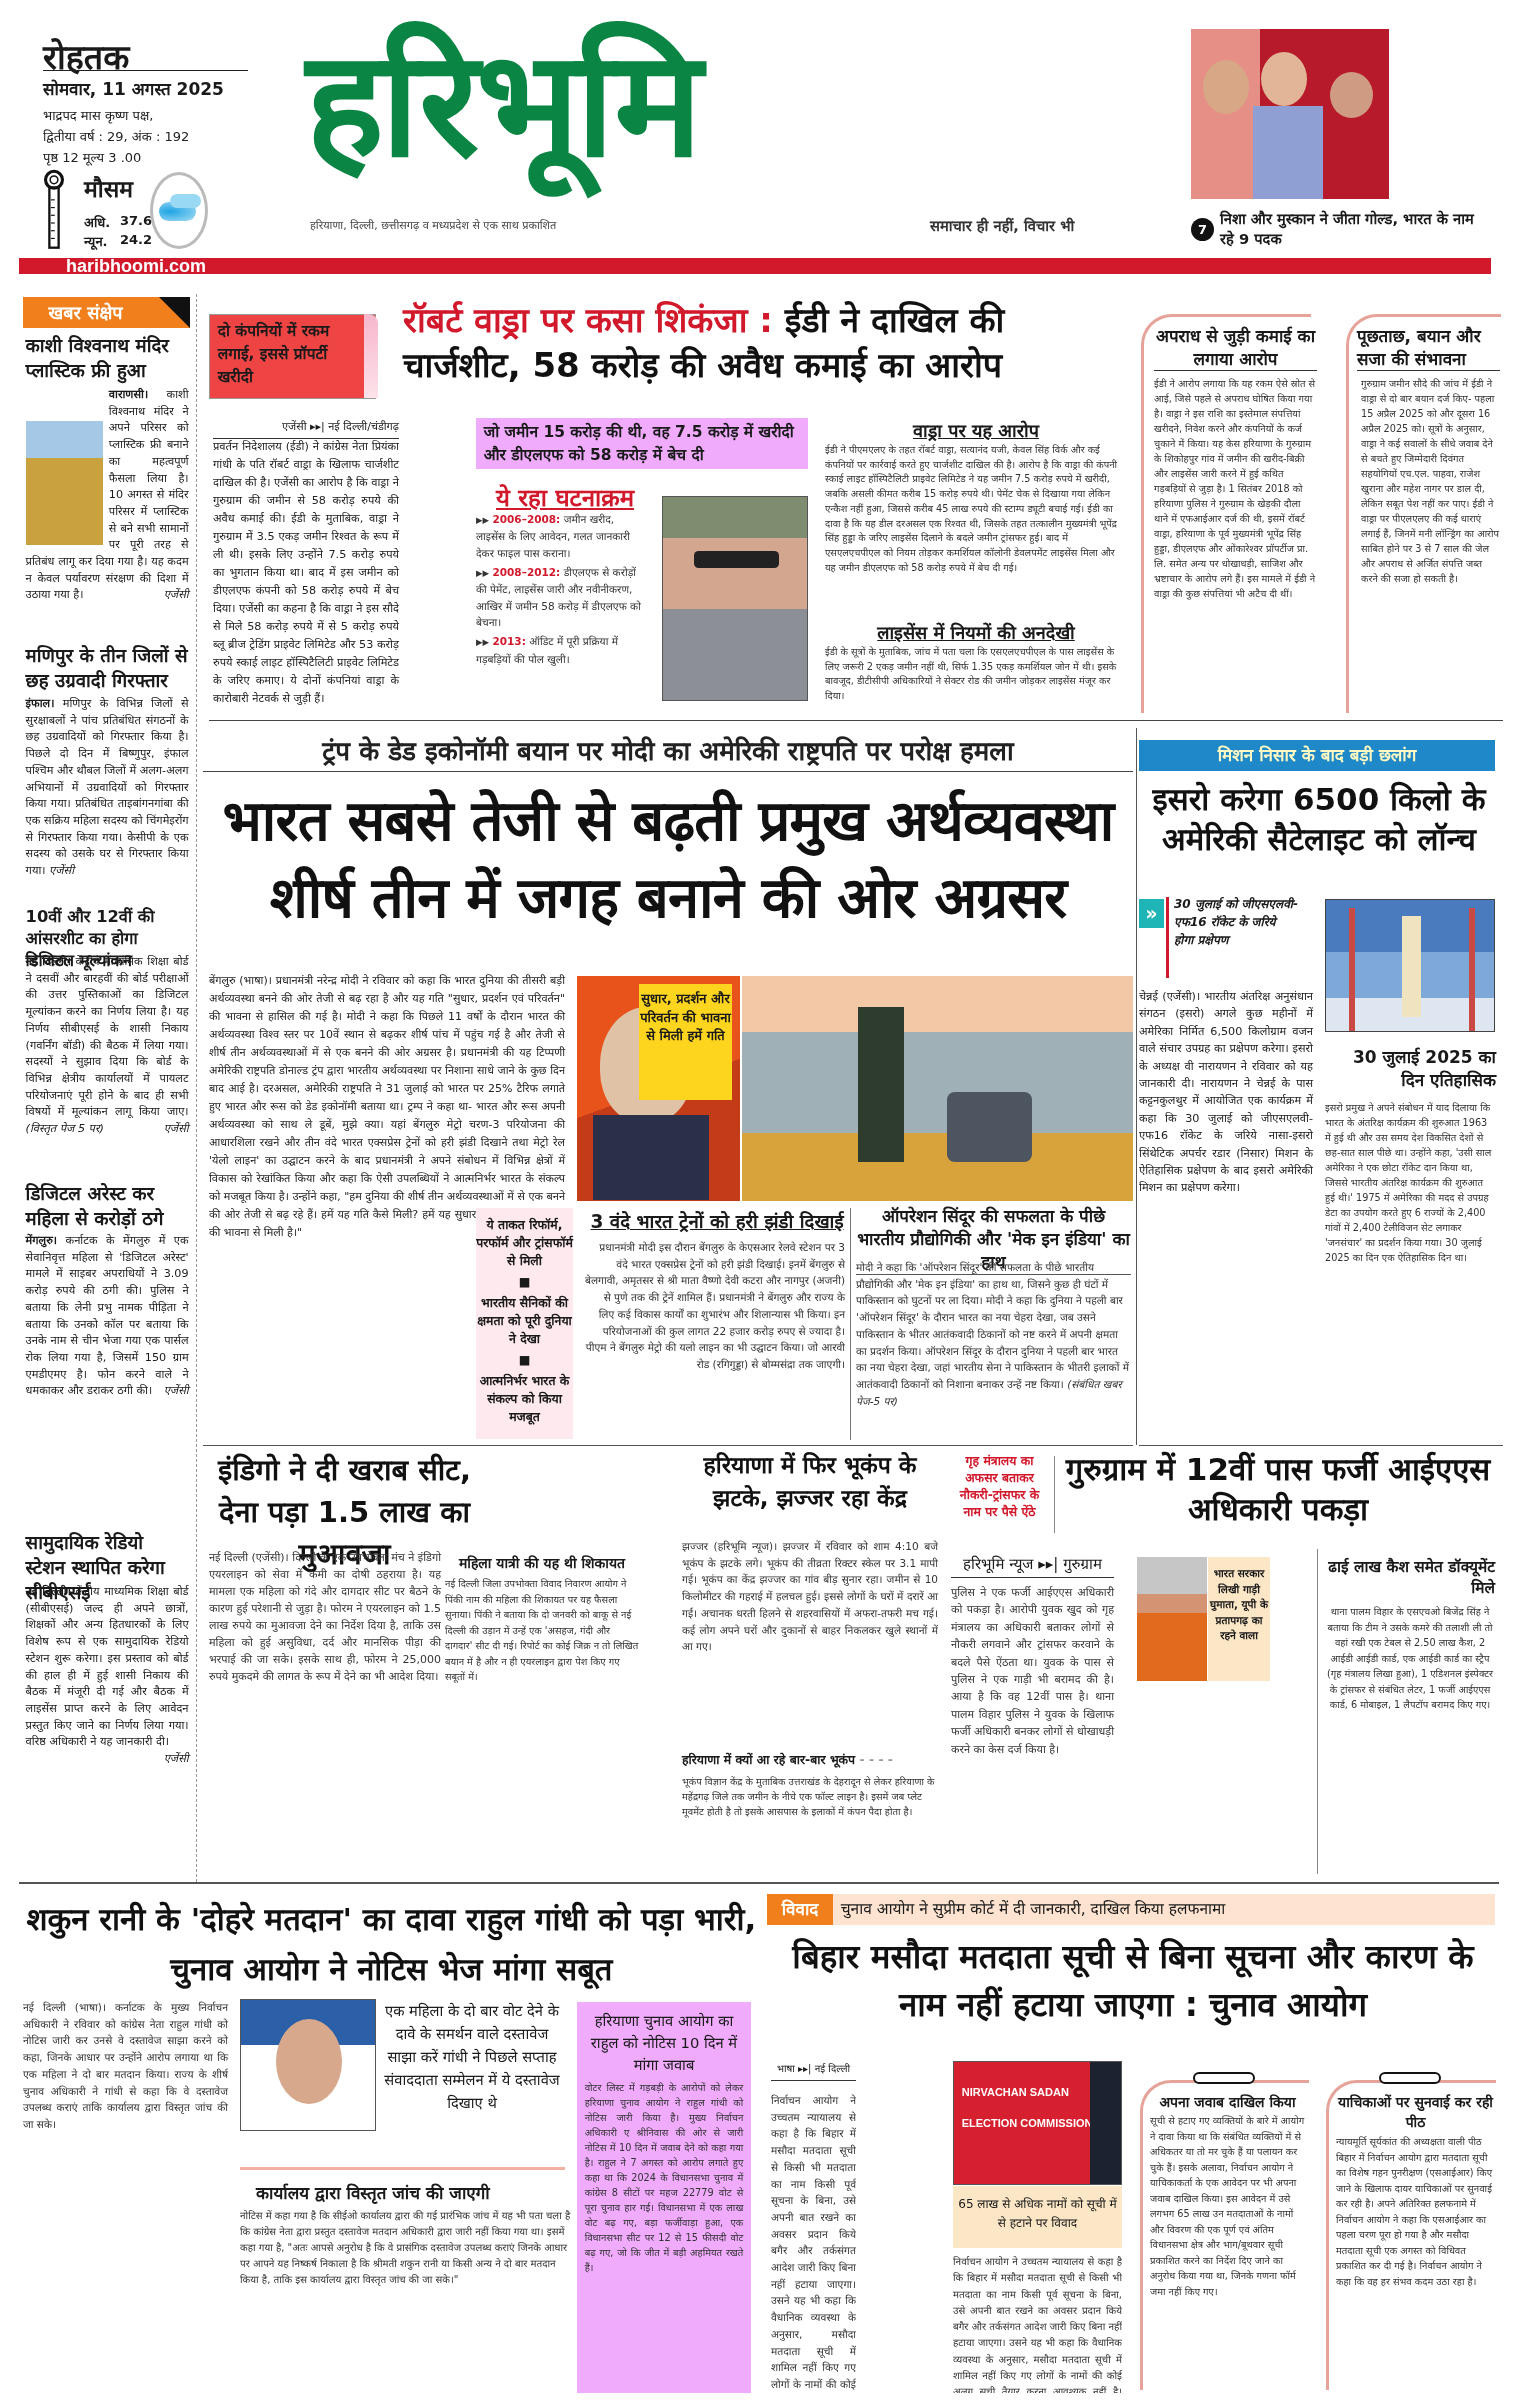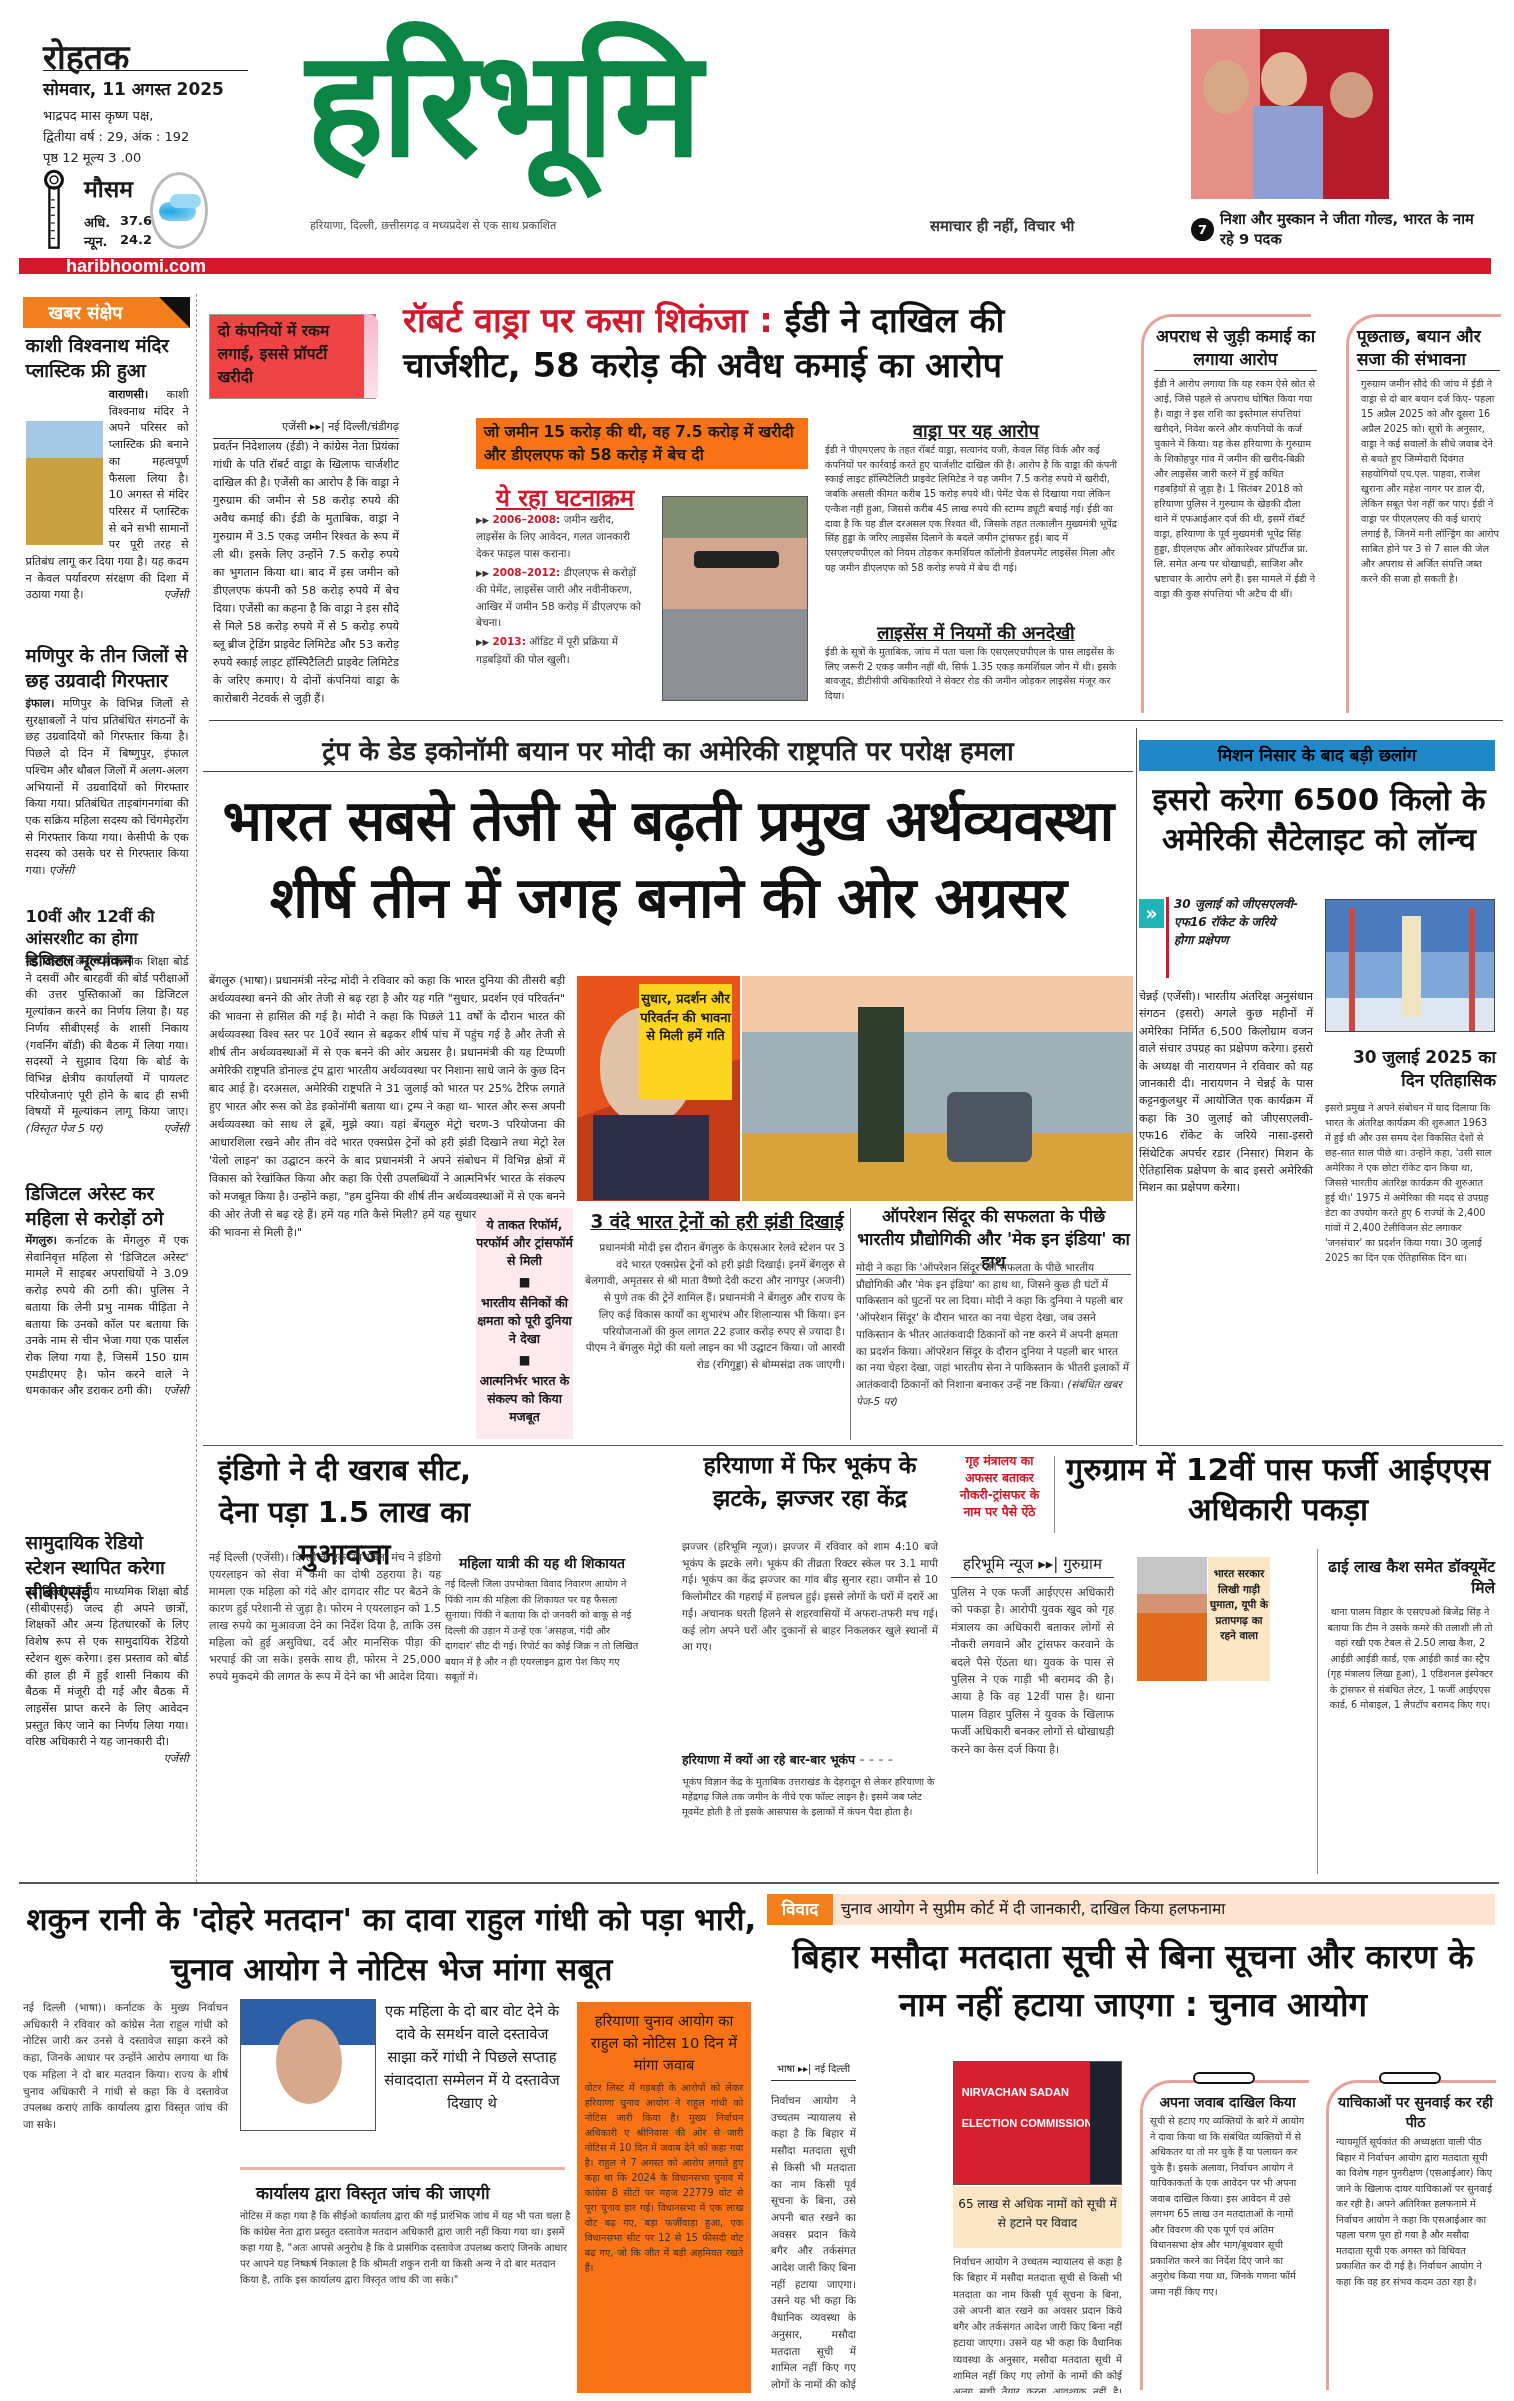--- a/index.html
+++ b/index.html
@@ -33,21 +33,21 @@
 #promo-num{left:1191px;top:218px;width:23px;height:23px;border-radius:50%;background:#111;color:#fff;font-size:13px;font-weight:bold;text-align:center;line-height:23px}
 #promo-text{left:1220px;top:209px;font-size:14.7px;font-weight:bold;line-height:20px}
 
 #brief-head{left:23px;top:297px;width:167px;height:31px;background:#f07f1c;color:#fff;font-size:18px;font-weight:bold;padding:3.1px 0 0 25.6px}
 #brief-head:after{content:"";position:absolute;right:0;top:0;border-top:31px solid #111;border-left:31px solid transparent}
 .brief-h{position:absolute;left:25.6px;width:163px;font-size:18.6px;font-weight:bold;line-height:25px}
 .brief-b{position:absolute;left:25.6px;width:163px;font-size:11.2px;line-height:16.7px;text-align:justify}
 
 .underlined{text-decoration:underline}
 .red{color:#d2192c}
-.box-grey{background:#f97316}
+.box-grey{background:#f0abfc}
 .pinkbox{background:#fde9ee}
 .yellowbox{background:#fdd51f}
 .creambox{background:#fbe6c6}
 </style>
 </head>
 <body>
 
 <div class="abs" id="city">रोहतक</div>
 <div class="abs" id="city-rule"></div>
 <div class="abs" id="date">सोमवार, 11 अगस्त 2025</div>
@@ -164,21 +164,21 @@
   <div>आत्मनिर्भर भारत के संकल्प को किया मजबूत</div>
 </div>
 <div class="abs bold underlined" style="left:589px;top:1208px;width:256px;font-size:18.6px;text-align:center">3 वंदे भारत ट्रेनों को हरी झंडी दिखाई</div>
 <div class="abs small-text" style="left:585px;top:1239px;width:260px;font-size:10.5px;line-height:16.7px;text-align:right">प्रधानमंत्री मोदी इस दौरान बेंगलुरु के केएसआर रेलवे स्टेशन पर 3 वंदे भारत एक्सप्रेस ट्रेनों को हरी झंडी दिखाई। इनमें बेंगलुरु से बेलगावी, अमृतसर से श्री माता वैष्णो देवी कटरा और नागपुर (अजनी) से पुणे तक की ट्रेनें शामिल हैं। प्रधानमंत्री ने बेंगलुरु और राज्य के लिए कई विकास कार्यों का शुभारंभ और शिलान्यास भी किया। इन परियोजनाओं की कुल लागत 22 हजार करोड़ रुपए से ज्यादा है। पीएम ने बेंगलुरु मेट्रो की यलो लाइन का भी उद्घाटन किया। जो आरवी रोड (रगिगुड्डा) से बोम्मसंद्रा तक जाएगी।</div>
 <div class="vline" style="left:850px;top:1208px;height:232px;border-left:0.8px solid #777"></div>
 <div class="abs bold" style="left:856px;top:1205px;width:275px;font-size:17px;line-height:23px;text-align:center;border-bottom:0.8px solid #555">ऑपरेशन सिंदूर की सफलता के पीछे भारतीय प्रौद्योगिकी और 'मेक इन इंडिया' का हाथ</div>
 <div class="abs small-text" style="left:856px;top:1259px;width:275px;font-size:10.5px;line-height:16.7px"><span>मोदी ने कहा कि 'ऑपरेशन सिंदूर' की सफलता के पीछे भारतीय प्रौद्योगिकी और 'मेक इन इंडिया' का हाथ था, जिसने कुछ ही घंटों में पाकिस्तान को घुटनों पर ला दिया। मोदी ने कहा कि दुनिया ने पहली बार 'ऑपरेशन सिंदूर' के दौरान भारत का नया चेहरा देखा, जब उसने पाकिस्तान के भीतर आतंकवादी ठिकानों को नष्ट करने में अपनी क्षमता का प्रदर्शन किया। ऑपरेशन सिंदूर के दौरान दुनिया ने पहली बार भारत का नया चेहरा देखा, जहां भारतीय सेना ने पाकिस्तान के भीतरी इलाकों में आतंकवादी ठिकानों को निशाना बनाकर उन्हें नष्ट किया।</span> <i>(संबंधित खबर पेज-5 पर)</i></div>
 <div class="abs" style="left:203px;top:1445px;width:930px;border-top:1.5px solid #555"></div>
 <div class="vline" style="left:1136px;top:728px;height:717px;border-left:0.8px solid #555"></div>
 
-<div class="abs" style="left:1139px;top:740px;width:356px;height:31px;background:#1e88c8;color:#000000;font-size:17px;font-weight:bold;text-align:center;line-height:31px">मिशन निसार के बाद बड़ी छलांग</div>
+<div class="abs" style="left:1139px;top:740px;width:356px;height:31px;background:#1e88c8;color:#fef9c3;font-size:17px;font-weight:bold;text-align:center;line-height:31px">मिशन निसार के बाद बड़ी छलांग</div>
 <div class="abs hl" style="left:1143px;top:779px;width:352px;font-size:31px;line-height:40px;text-align:center">इसरो करेगा 6500 किलो के अमेरिकी सैटेलाइट को लॉन्च</div>
 <div class="abs" style="left:1139px;top:899px;width:25px;height:29px;background:#1fb4b5;color:#fff;font-size:18.6px;font-weight:bold;text-align:center;line-height:29px">»</div>
 <div class="abs" style="left:1166px;top:897px;width:3.1px;height:81px;background:#d2192c"></div>
 <div class="abs" style="left:1174px;top:895px;width:124px;font-size:12px;font-weight:bold;font-style:italic;line-height:18px">30 जुलाई को जीएसएलवी-एफ16 रॉकेट के जरिये होगा प्रक्षेपण</div>
 <div class="photo" style="left:1325px;top:899px;width:170px;height:133px;background:linear-gradient(180deg,#4b7bbf 0 40%,#7ea8d8 40% 75%,#dde6f1 75% 100%);border:0.8px solid #444">
   <div style="position:absolute;left:76px;top:15.5px;width:18.6px;height:101px;background:#f0e4c0"></div>
   <div style="position:absolute;left:23px;top:7.7px;width:6.2px;height:124px;background:#c94a43"></div>
   <div style="position:absolute;left:143px;top:7.7px;width:6.2px;height:124px;background:#c94a43"></div>
 </div>
 <div class="abs body-text" style="left:1139px;top:988px;width:174px;font-size:11.2px;line-height:17.4px">चेन्नई (एजेंसी)। भारतीय अंतरिक्ष अनुसंधान संगठन (इसरो) अगले कुछ महीनों में अमेरिका निर्मित 6,500 किलोग्राम वजन वाले संचार उपग्रह का प्रक्षेपण करेगा। इसरो के अध्यक्ष वी नारायणन ने रविवार को यह जानकारी दी। नारायणन ने चेन्नई के पास कट्टनकुलथुर में आयोजित एक कार्यक्रम में कहा कि 30 जुलाई को जीएसएलवी-एफ16 रॉकेट के जरिये नासा-इसरो सिंथेटिक अपर्चर रडार (निसार) मिशन के ऐतिहासिक प्रक्षेपण के बाद इसरो अमेरिकी मिशन का प्रक्षेपण करेगा।</div>

